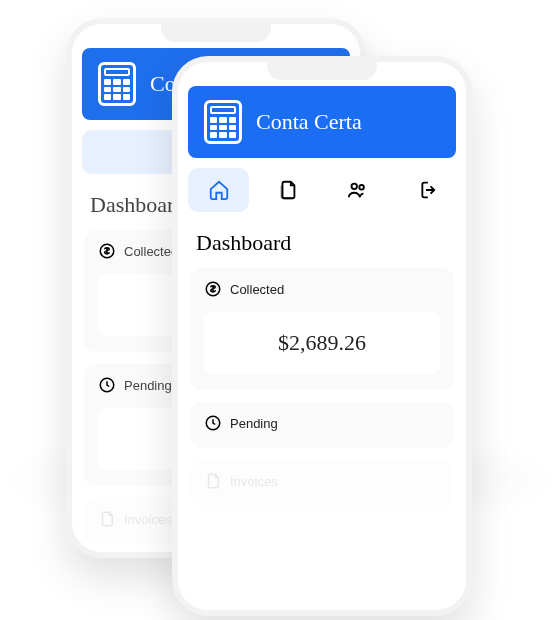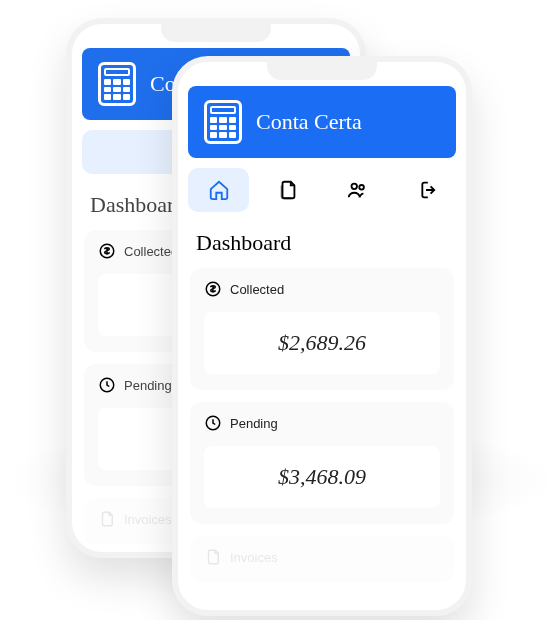--- a/index.html
+++ b/index.html
@@ -97,21 +97,20 @@
   }
   .card-head svg { width: 18px; height: 18px; }
   .card-value {
     margin-top: 14px;
     background: #fff;
     border-radius: 8px;
     padding: 18px 10px;
     text-align: center;
     font-size: 22px;
     color: #222;
-    font-style: italic;
   }
   .back .page-title, .back .card-head, .back .card-value { color: #444; }
   .faded { opacity: 0.35; }
   .faded .card-head { color: #bbb; }
 </style>
 </head>
 <body>
 
 <div class="shadow-blob"></div>
 
@@ -239,21 +238,20 @@
     </div>
 
     <div class="card">
       <div class="card-head">
         <svg viewBox="0 0 24 24" fill="none" stroke="#000" stroke-width="2">
             <circle cx="12" cy="12" r="9"></circle>
             <path d="M12 7v5l3 2"></path>
           </svg>
         <span>Pending</span>
       </div>
-      <div class="card-value">$3,468.09</div>
     </div>
 
     <div class="card faded">
       <div class="card-head">
         <svg viewBox="0 0 24 24" fill="none" stroke="#bbb" stroke-width="2">
             <path d="M8 3h7l4 4v12a2 2 0 0 1-2 2H8a2 2 0 0 1-2-2V5a2 2 0 0 1 2-2z"></path>
             <path d="M15 3v4h4"></path>
           </svg>
         <span>Invoices</span>
       </div>

